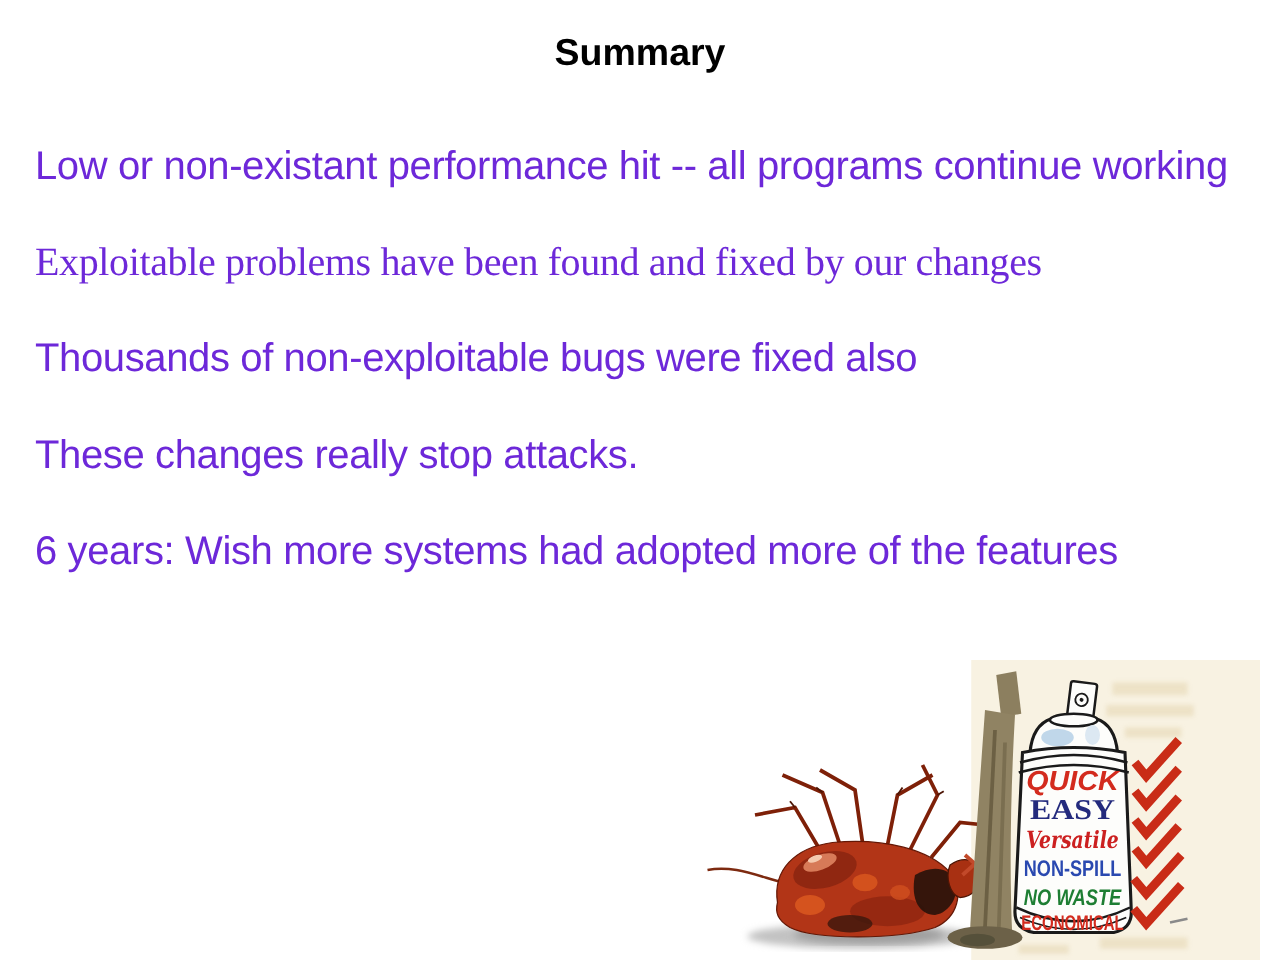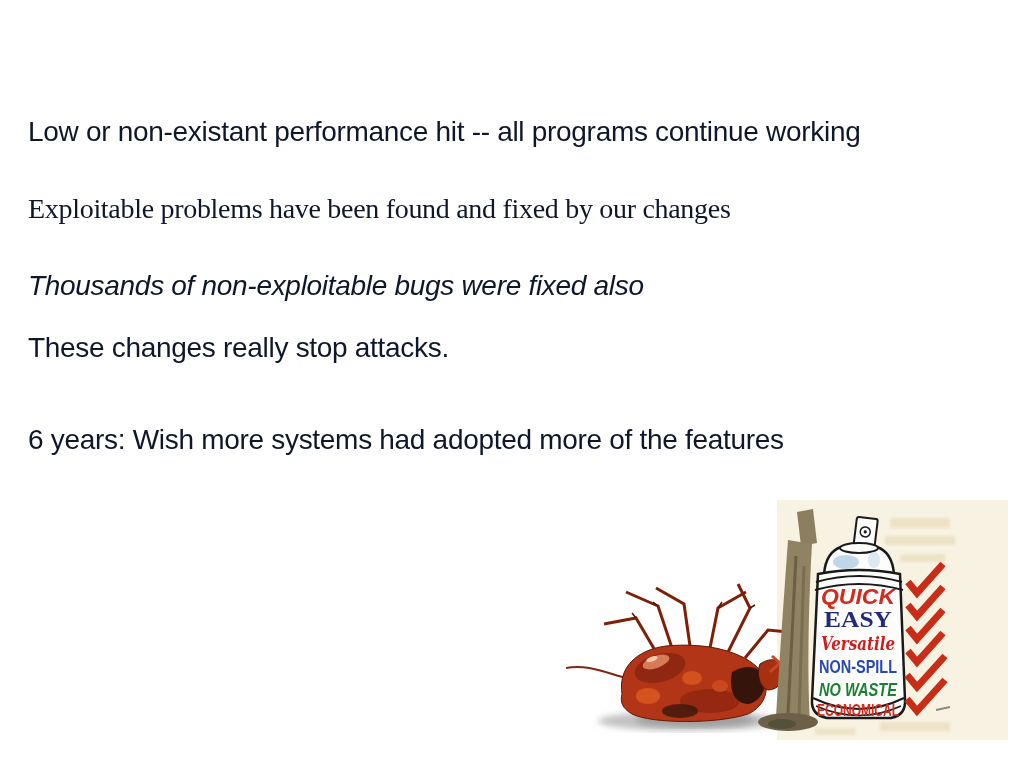--- a/index.html
+++ b/index.html
@@ -11,40 +11,41 @@
   }
   .slide{position:absolute;inset:0;width:1024px;height:768px;background:#ffffff;}
   .title{
     position:absolute;top:26px;left:0;width:1024px;
     text-align:center;
     font-size:30px;font-weight:bold;color:#000000;
     letter-spacing:0px;
   }
   .bullet{
     position:absolute;left:28px;margin:0;
-    font-size:28px;line-height:34px;
-    color:#0f172a;
+    font-size:32px;line-height:34px;
+    color:#6d28d9;
     letter-spacing:-0.3px;
     white-space:nowrap;
   }
   .bullet:nth-of-type(1){top:115px;}
   .bullet:nth-of-type(2){top:192px;font-family:Liberation Serif, serif;}
-  .bullet:nth-of-type(3){top:269px;font-style:italic;}
-  .bullet:nth-of-type(4){top:331px;}
+  .bullet:nth-of-type(3){top:269px;}
+  .bullet:nth-of-type(4){top:346px;}
   .bullet:nth-of-type(5){top:423px;}
   .illustration{
-    position:absolute;left:560px;top:496px;width:455px;height:244px;
+    position:absolute;left:560px;top:524px;width:455px;height:244px;
   }
   .illustration svg{display:block;}
 </style>
 </head>
 <body>
 
 <div class="slide">
 
+  <div class="title">Summary</div>
 
   <div>
     <p class="bullet">Low or non-existant performance hit -- all programs continue working</p>
     <p class="bullet">Exploitable problems have been found and fixed by our changes</p>
     <p class="bullet">Thousands of non-exploitable bugs were fixed also</p>
     <p class="bullet">These changes really stop attacks.</p>
     <p class="bullet">6 years: Wish more systems had adopted more of the features</p>
   </div>
 
   <div class="illustration">

